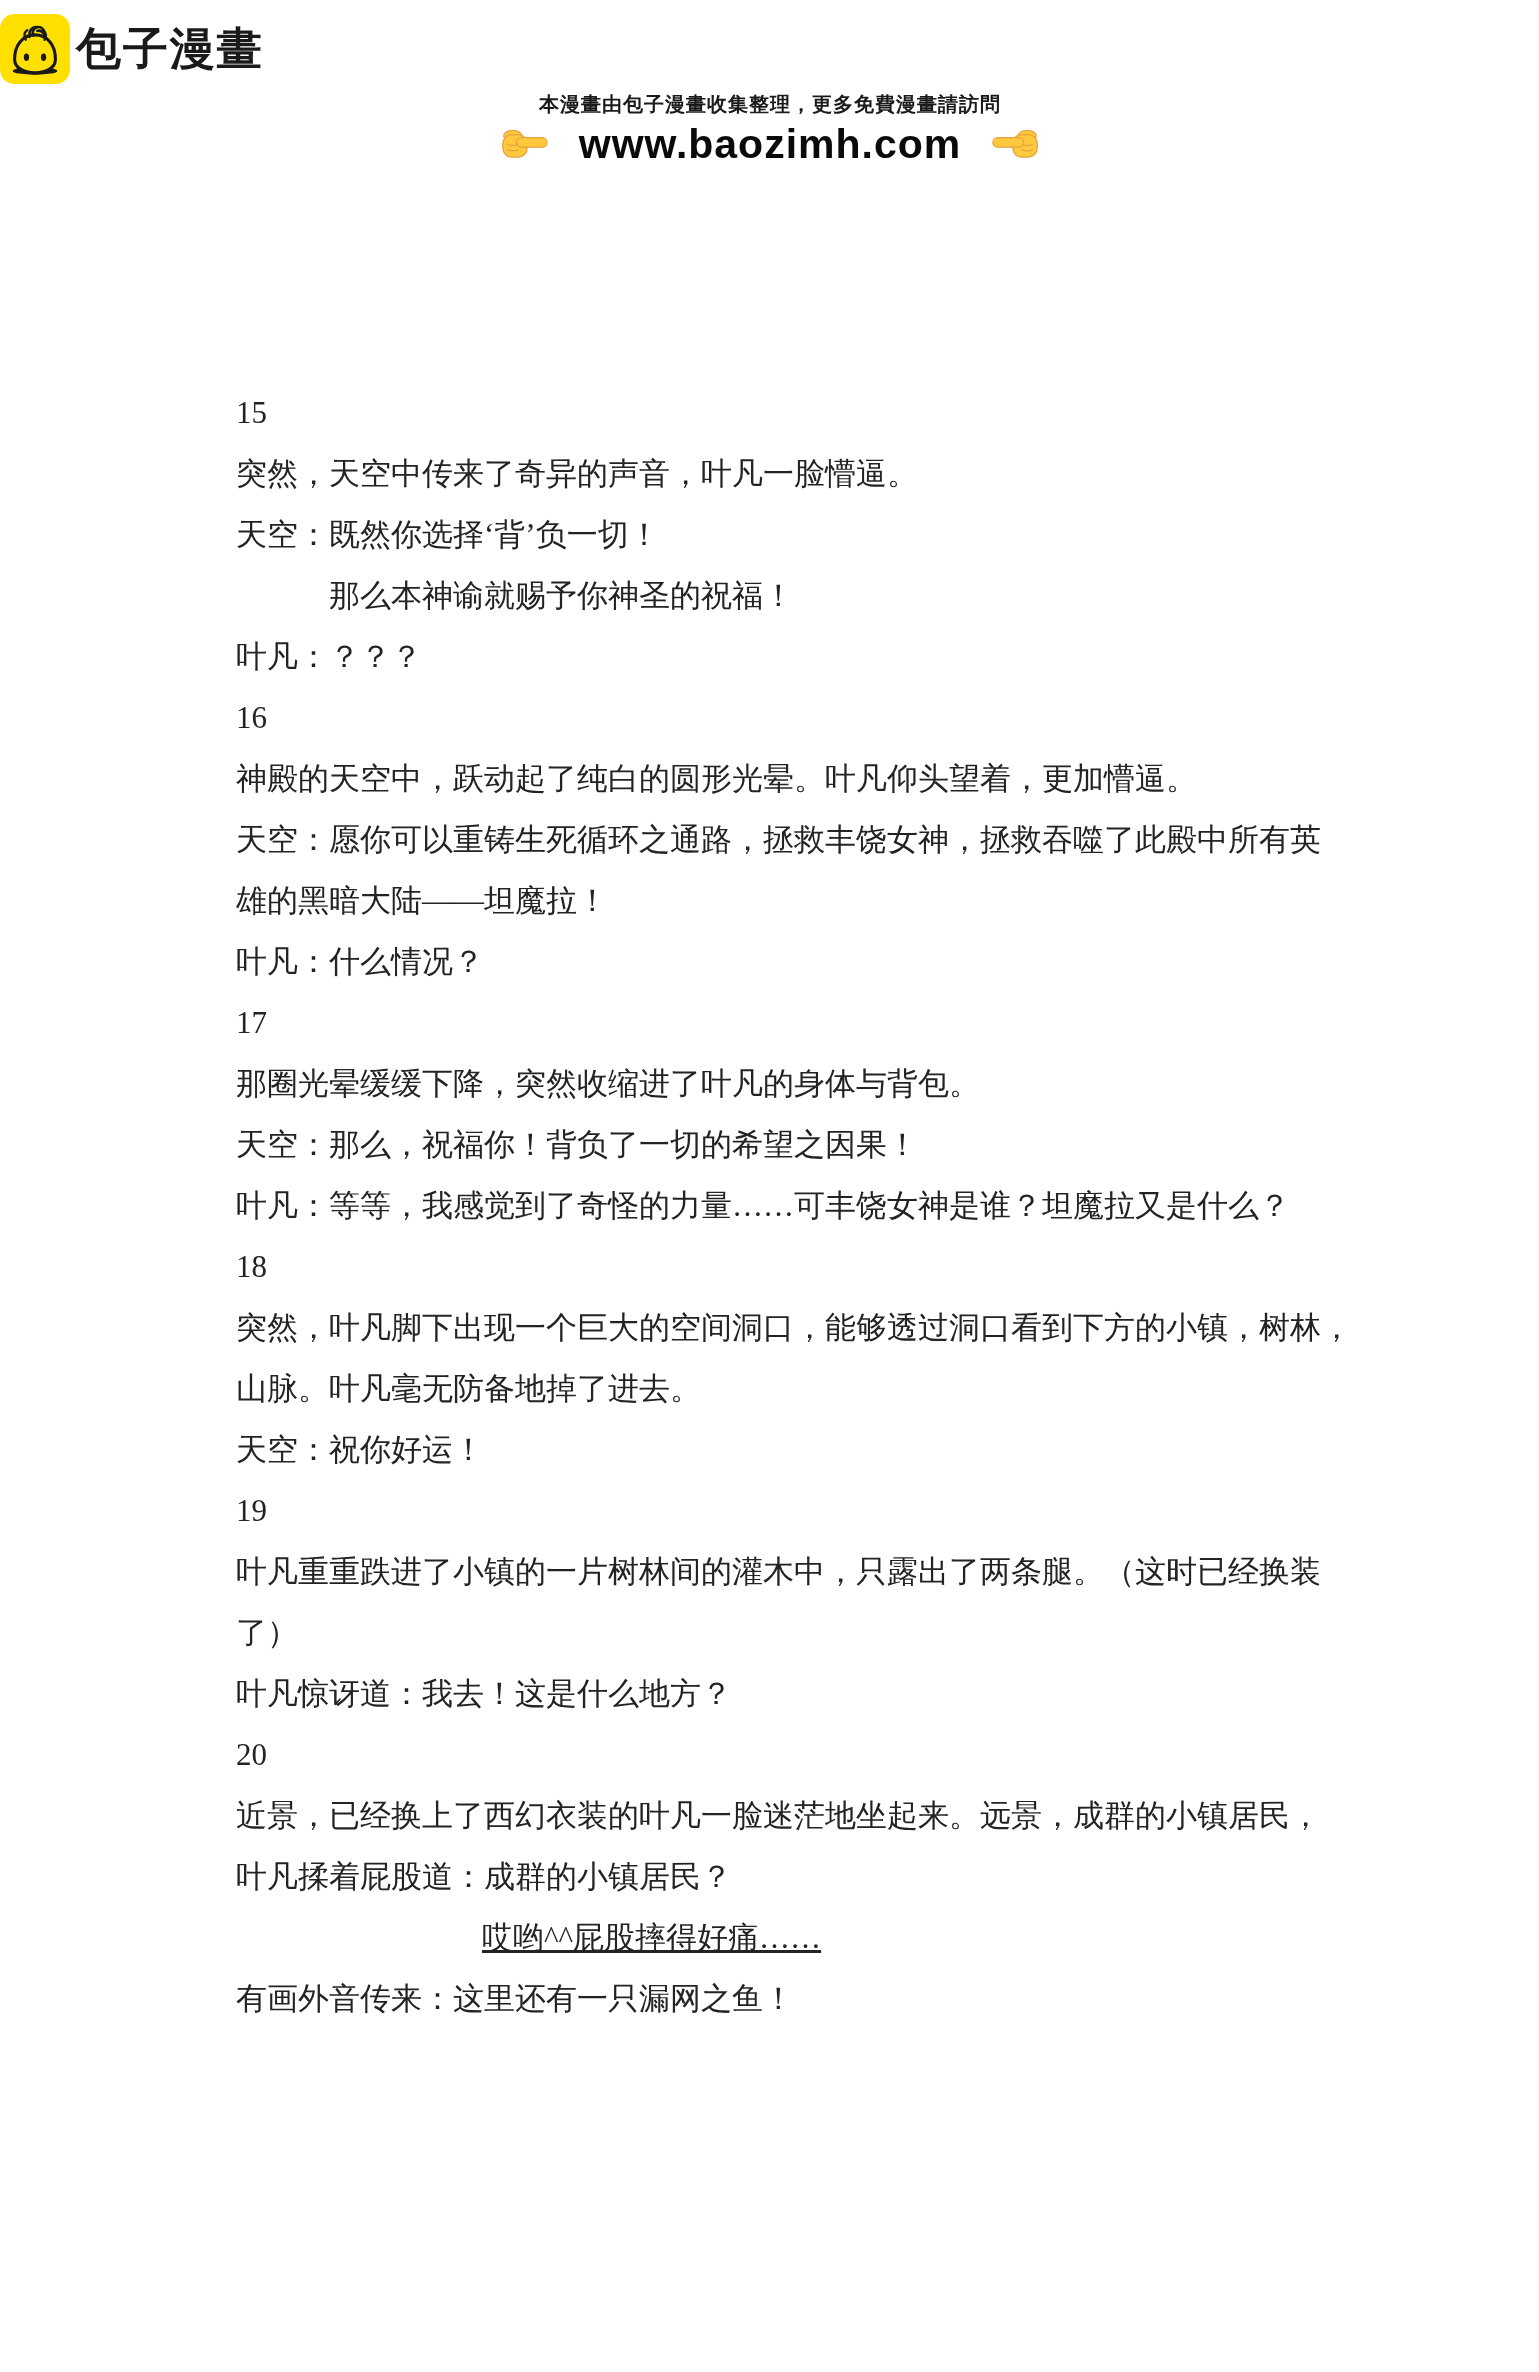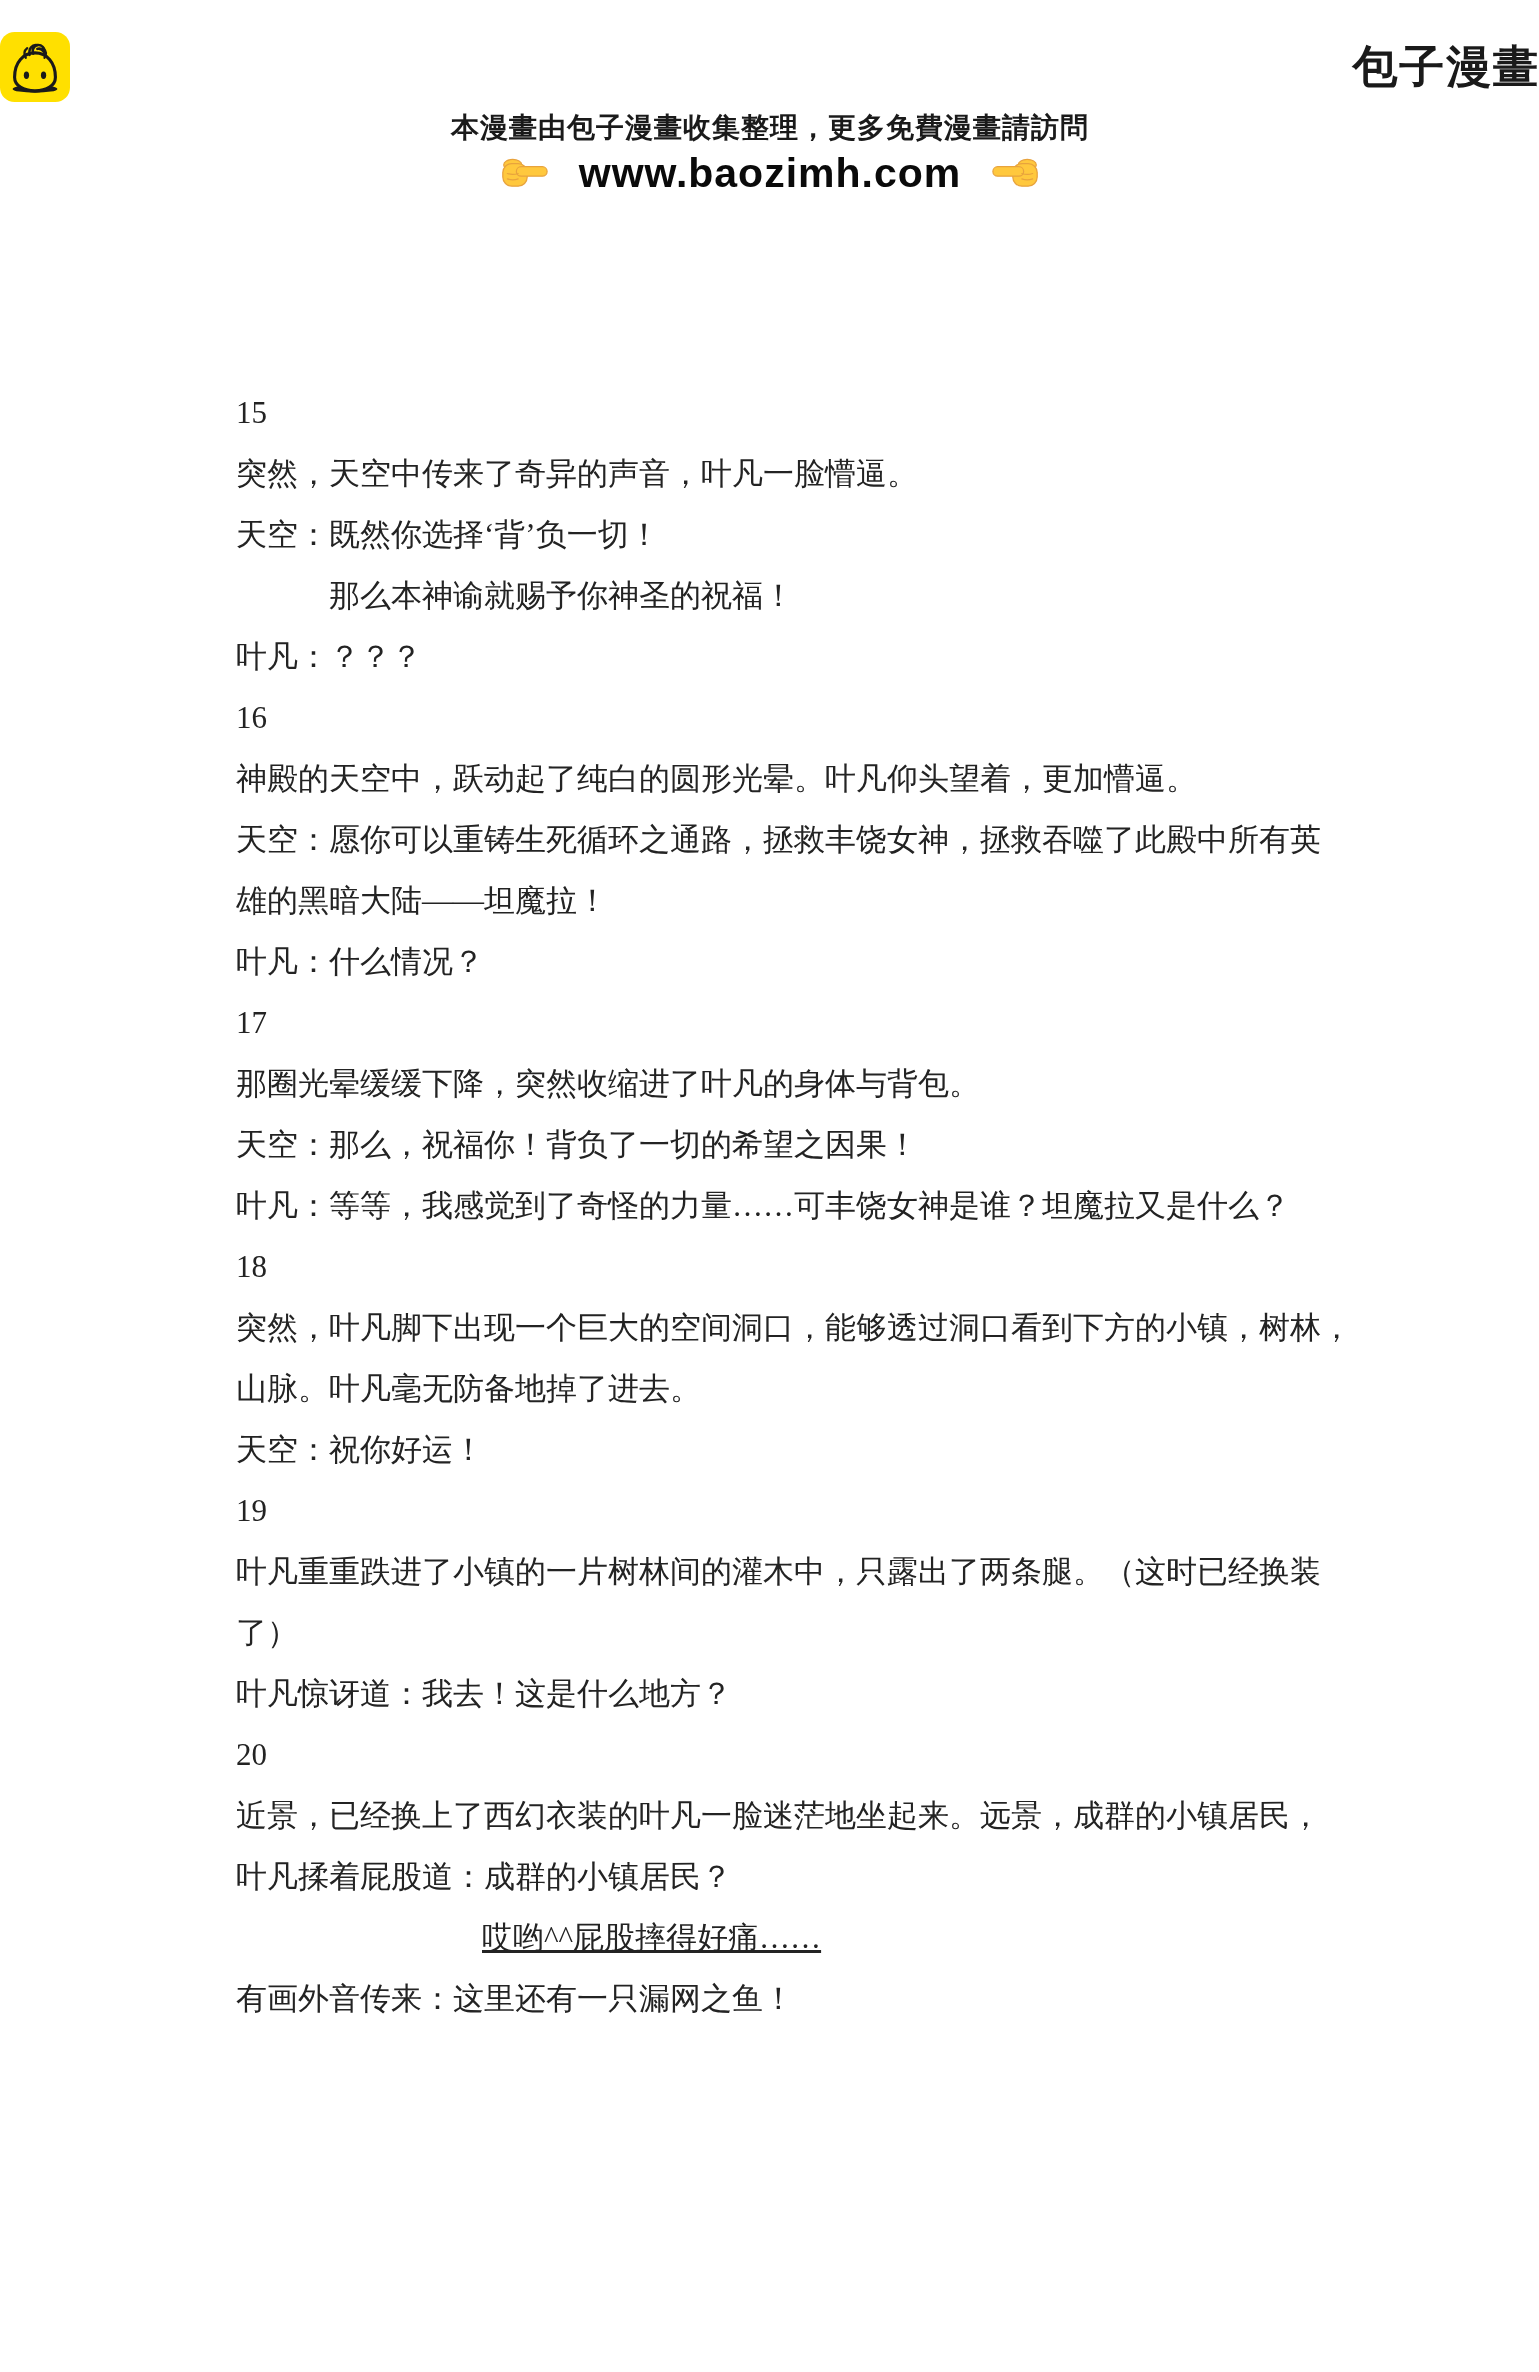--- a/index.html
+++ b/index.html
@@ -15,30 +15,30 @@
     position:relative;
     width:1540px;height:2373px;
     margin:0 auto;
     background:#ffffff;
     overflow:hidden;
     font-family:"Liberation Serif","DejaVu Serif",serif;
     color:var(--body-ink);
   }
   
   .header{position:absolute;top:0;left:0;width:100%;text-align:center;}
-  .brand-row{display:flex;justify-content:space-between;align-items:center;gap:17px;padding-top:32px;}
+  .brand-row{display:flex;justify-content:flex-start;align-items:center;gap:6px;padding-top:14px;}
   .brand-icon{width:70px;height:70px;display:block;}
   .brand-name{
     font-family:"Liberation Sans","DejaVu Sans",sans-serif;
     font-weight:700;font-size:45px;letter-spacing:1.9px;color:var(--ink);
   }
   .subtitle{
     margin-top:6.8px;
     font-family:"Liberation Sans","DejaVu Sans",sans-serif;
-    font-weight:700;font-size:28px;letter-spacing:1px;color:var(--ink);
+    font-weight:700;font-size:20px;letter-spacing:1px;color:var(--ink);
   }
   .url-row{display:flex;justify-content:center;align-items:center;gap:31px;margin-top:2.9px;}
   .url{
     font-family:"Liberation Sans","DejaVu Sans",sans-serif;
     font-weight:700;font-size:41px;letter-spacing:1px;color:#0a0a0a;
   }
   .hand{width:47px;height:37px;display:block;}
   .fill-brand{fill:var(--brand-yellow);}
   .fill-hand{fill:var(--hand-yellow);}
   .stroke-ink{stroke:var(--ink);}

